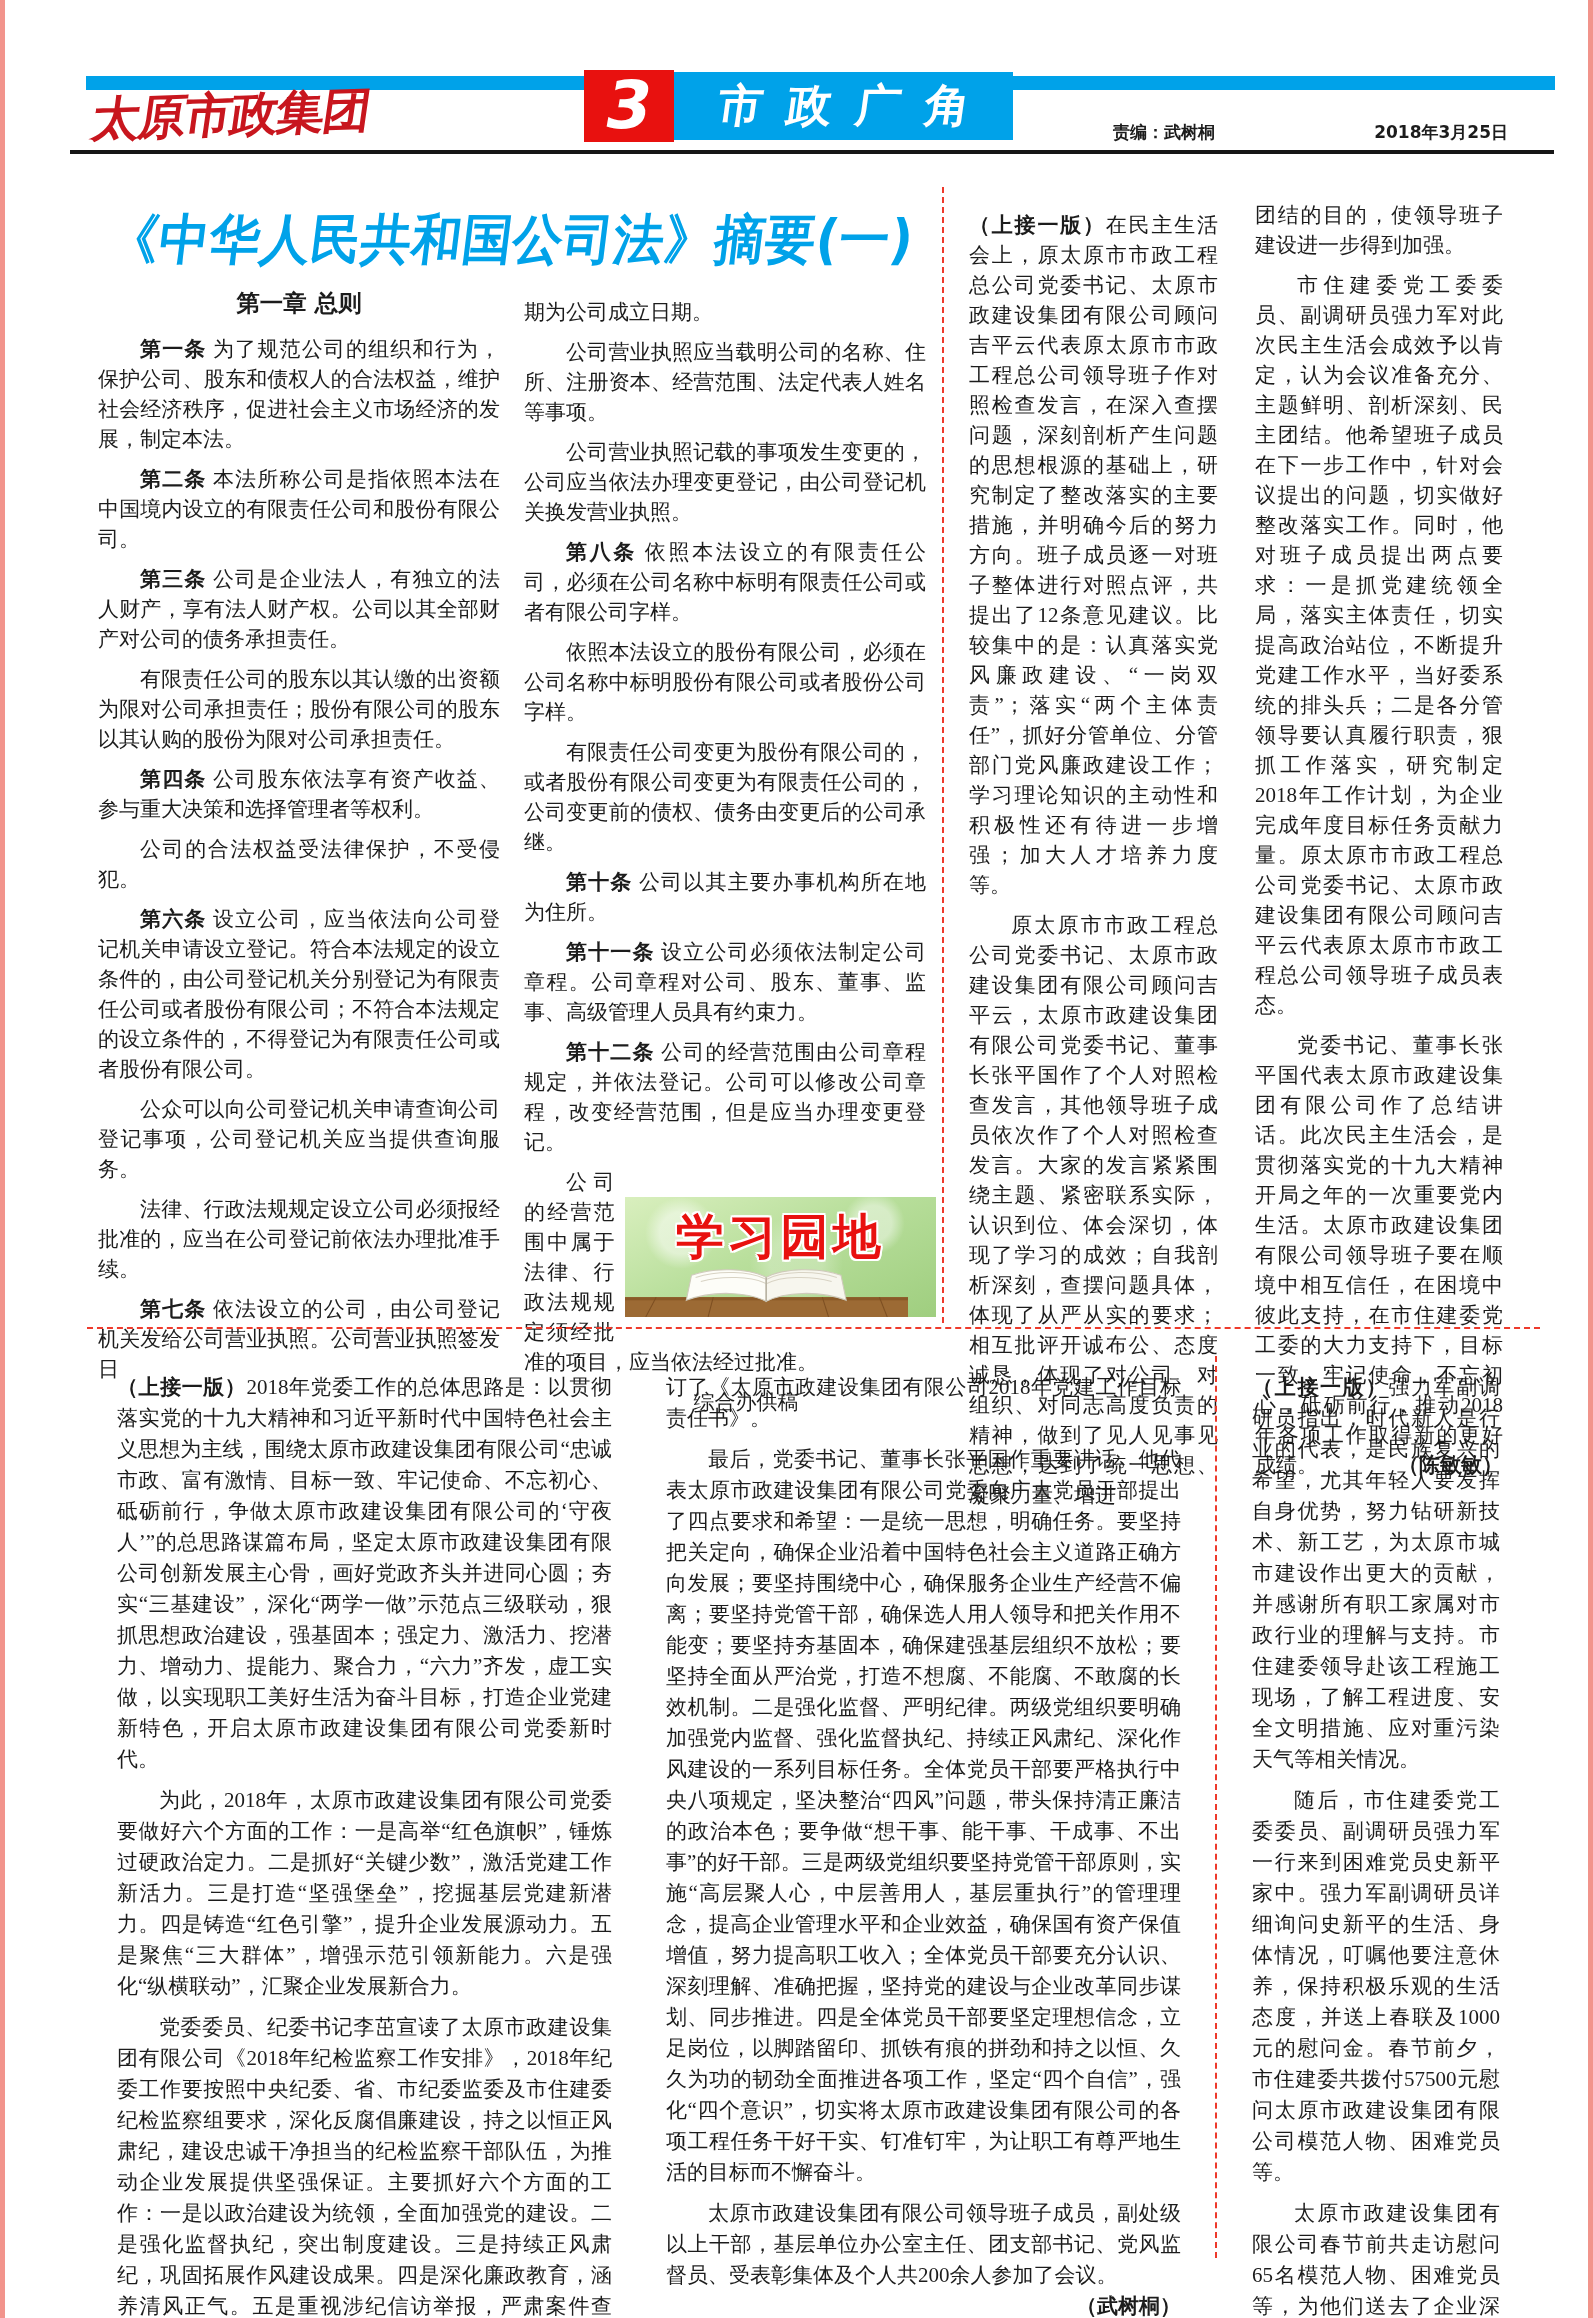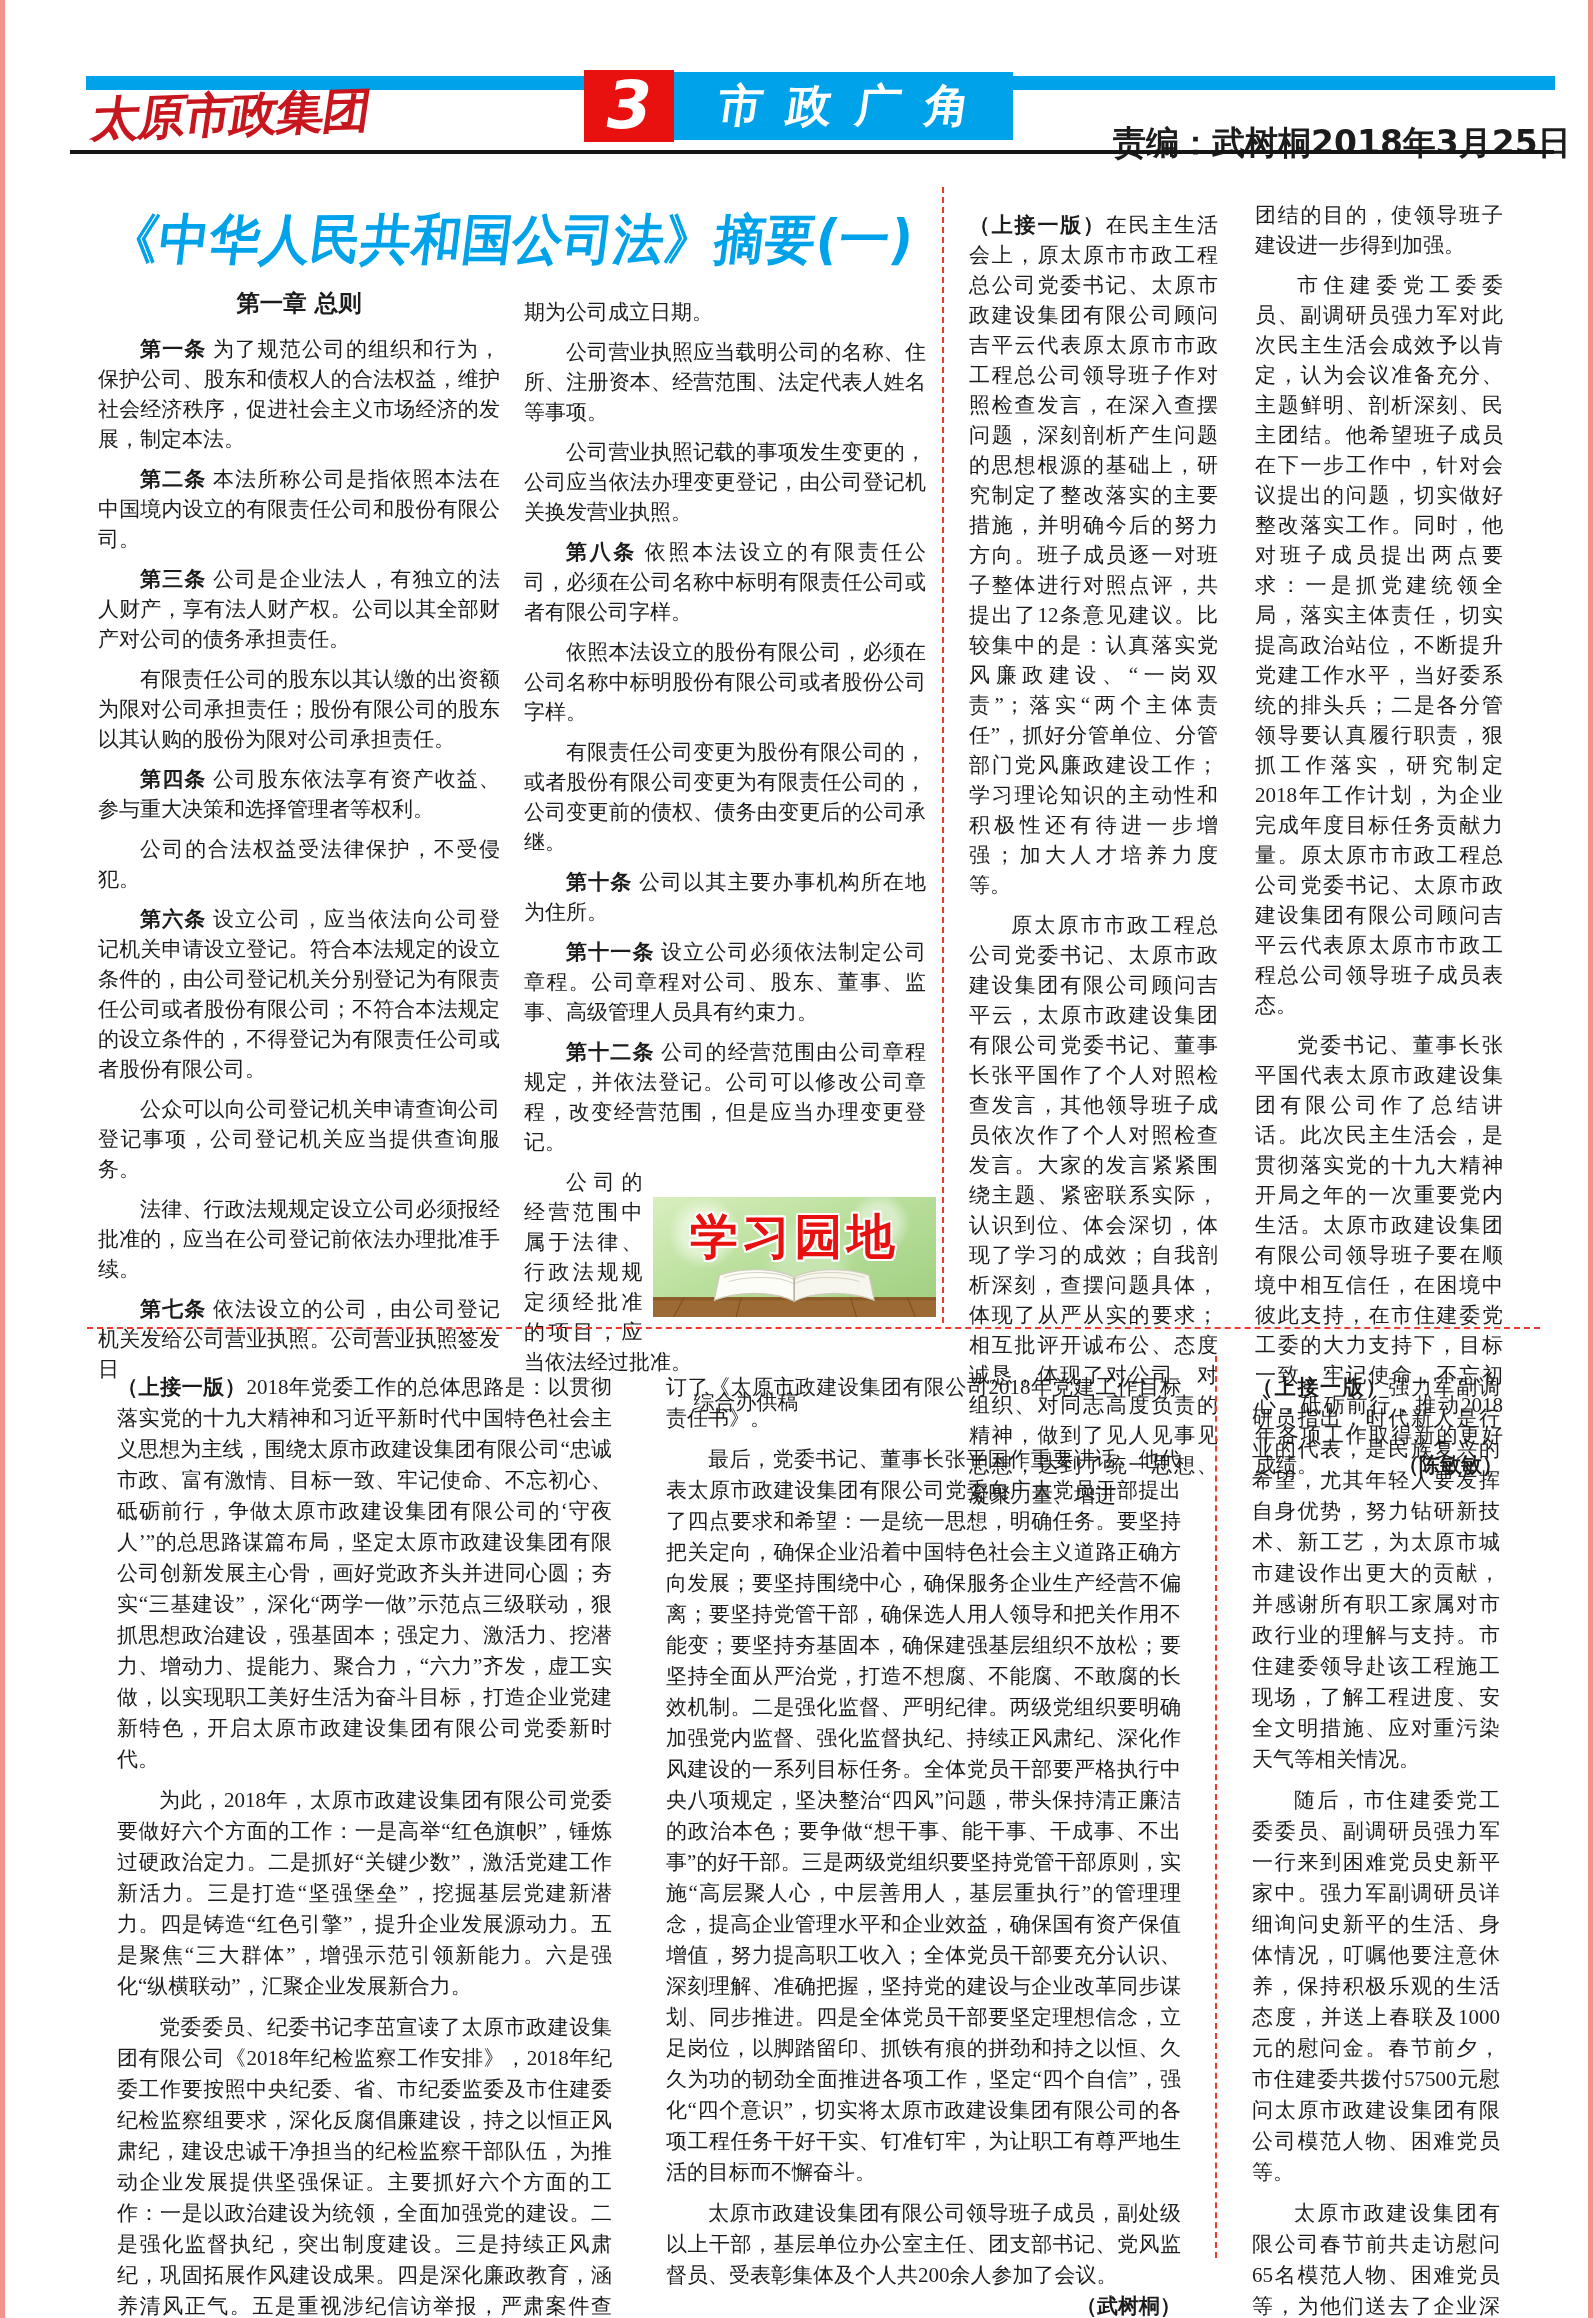--- a/index.html
+++ b/index.html
@@ -32,21 +32,21 @@
     position:absolute;left:674px;top:72px;width:339px;height:68px;background:#00a2e9;
     display:flex;align-items:center;justify-content:center;
   }
   .section-box span{
     color:#fff;font-size:45px;font-weight:bold;font-family:"DejaVu Sans",sans-serif;
     letter-spacing:24px;padding-left:24px;display:inline-block;transform:skewX(-8deg);white-space:nowrap;
   }
   .editor-line{
     position:absolute;left:1113px;top:121px;width:395px;
     font-family:"DejaVu Sans","Liberation Sans",sans-serif;font-weight:bold;
-    font-size:33px;display:flex;justify-content:space-between;white-space:nowrap;
+    font-size:17px;display:flex;justify-content:space-between;white-space:nowrap;
   }
   .header-rule{position:absolute;left:70px;top:150px;width:1484px;height:3.6px;background:#161616;}
 
   
   .main-title{
     position:absolute;left:88px;top:207px;width:847px;text-align:center;white-space:nowrap;
   }
   .main-title span{
     display:inline-block;color:#00a2e9;font-weight:bold;font-size:50px;
     font-family:"DejaVu Sans","Liberation Sans",sans-serif;
@@ -76,20 +76,21 @@
 
   
   .garden-float{
     float:right;width:283px;height:120px;margin-top:30px;margin-left:10.4px;margin-bottom:3.1px;
     position:relative;overflow:hidden;
     background:
       radial-gradient(circle at 18% 30%, rgba(255,255,255,.5) 0 21px, rgba(255,255,255,0) 36px),
       radial-gradient(circle at 80% 22%, rgba(255,255,255,.45) 0 17.7px, rgba(255,255,255,0) 31px),
       radial-gradient(circle at 55% 55%, rgba(255,255,255,.25) 0 26px, rgba(255,255,255,0) 47px),
       linear-gradient(155deg,#d9efbe 0%,#b9df9c 45%,#9fce7f 100%);
+    padding-left: 28px;
   }
   .garden-title{
     position:absolute;left:0;right:0;top:14.6px;text-align:center;
     font-family:"DejaVu Sans","Liberation Sans",sans-serif;font-weight:bold;
     font-size:48px;color:#e8110f;letter-spacing:4.2px;line-height:1;
     text-shadow:-2.1px 0 0 #fff,2.1px 0 0 #fff,0 -2.1px 0 #fff,0 2.1px 0 #fff,-1.6px -1.6px 0 #fff,1.6px 1.6px 0 #fff,-1.6px 1.6px 0 #fff,1.6px -1.6px 0 #fff;
   }
   .garden-book{position:absolute;left:0;bottom:0;width:283px;height:50px;}
 
   

